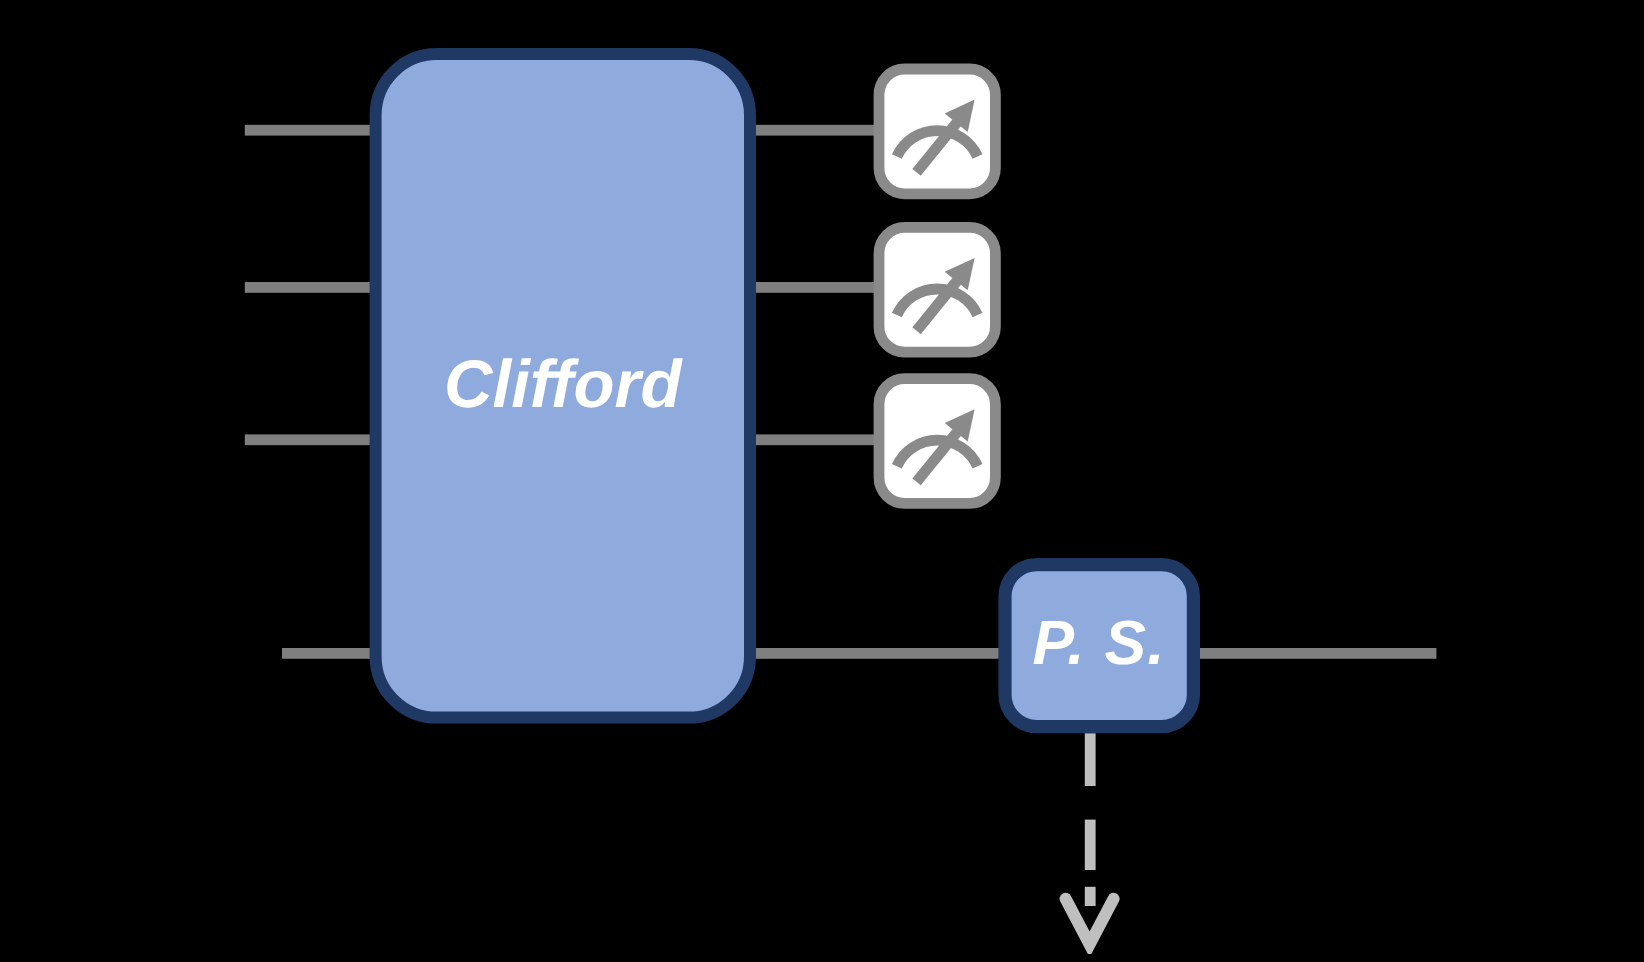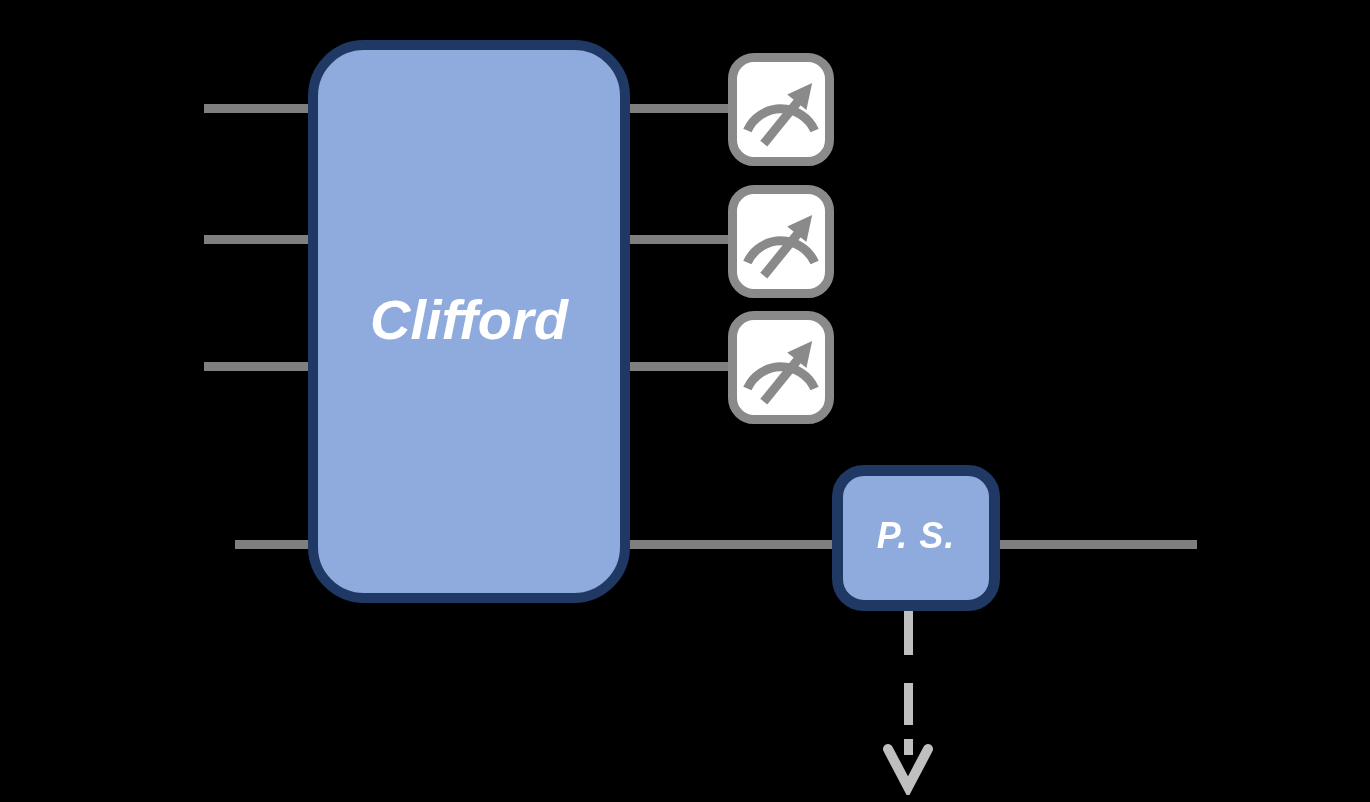--- a/index.html
+++ b/index.html
@@ -32,21 +32,21 @@
     left:308px;top:5px;width:322px;height:563px;border-radius:56px;
   }
   .gate.ps{
     left:832px;top:430px;width:168px;height:146px;border-radius:32px;border-width:11px;
   }
   .gate-label{
     color:var(--label);font-weight:bold;font-style:italic;line-height:1;
     transform:translateY(-2px);
   }
   .gate-label.big{font-size:56px;}
-  .gate-label.small{font-size:36px;letter-spacing:1px;}
+  .gate-label.small{font-size:52px;letter-spacing:1px;}
   .meter{
     position:absolute;left:728px;width:106px;height:113px;z-index:2;
     background:#FFFFFF;
     border:9px solid var(--meter);
     box-sizing:border-box;border-radius:26px;
     display:flex;align-items:center;justify-content:center;
   }
   .gauge{width:82px;height:88px;color:var(--meter);}
   .gauge .stroke{stroke:currentColor;fill:none;}
   .gauge .fill{fill:currentColor;stroke:none;}

